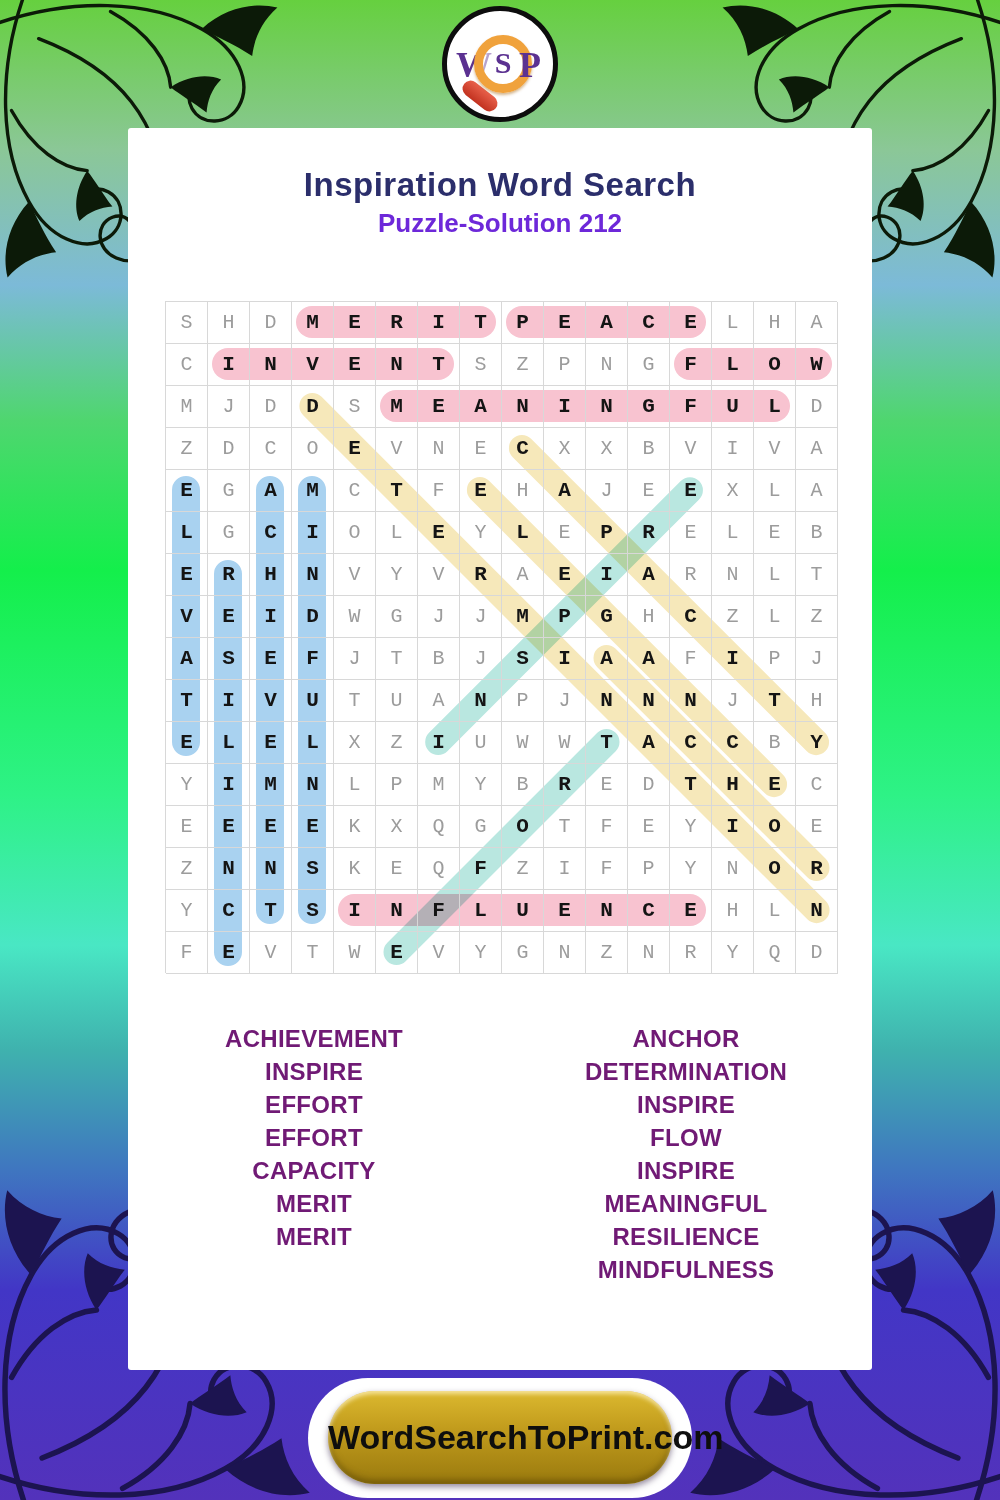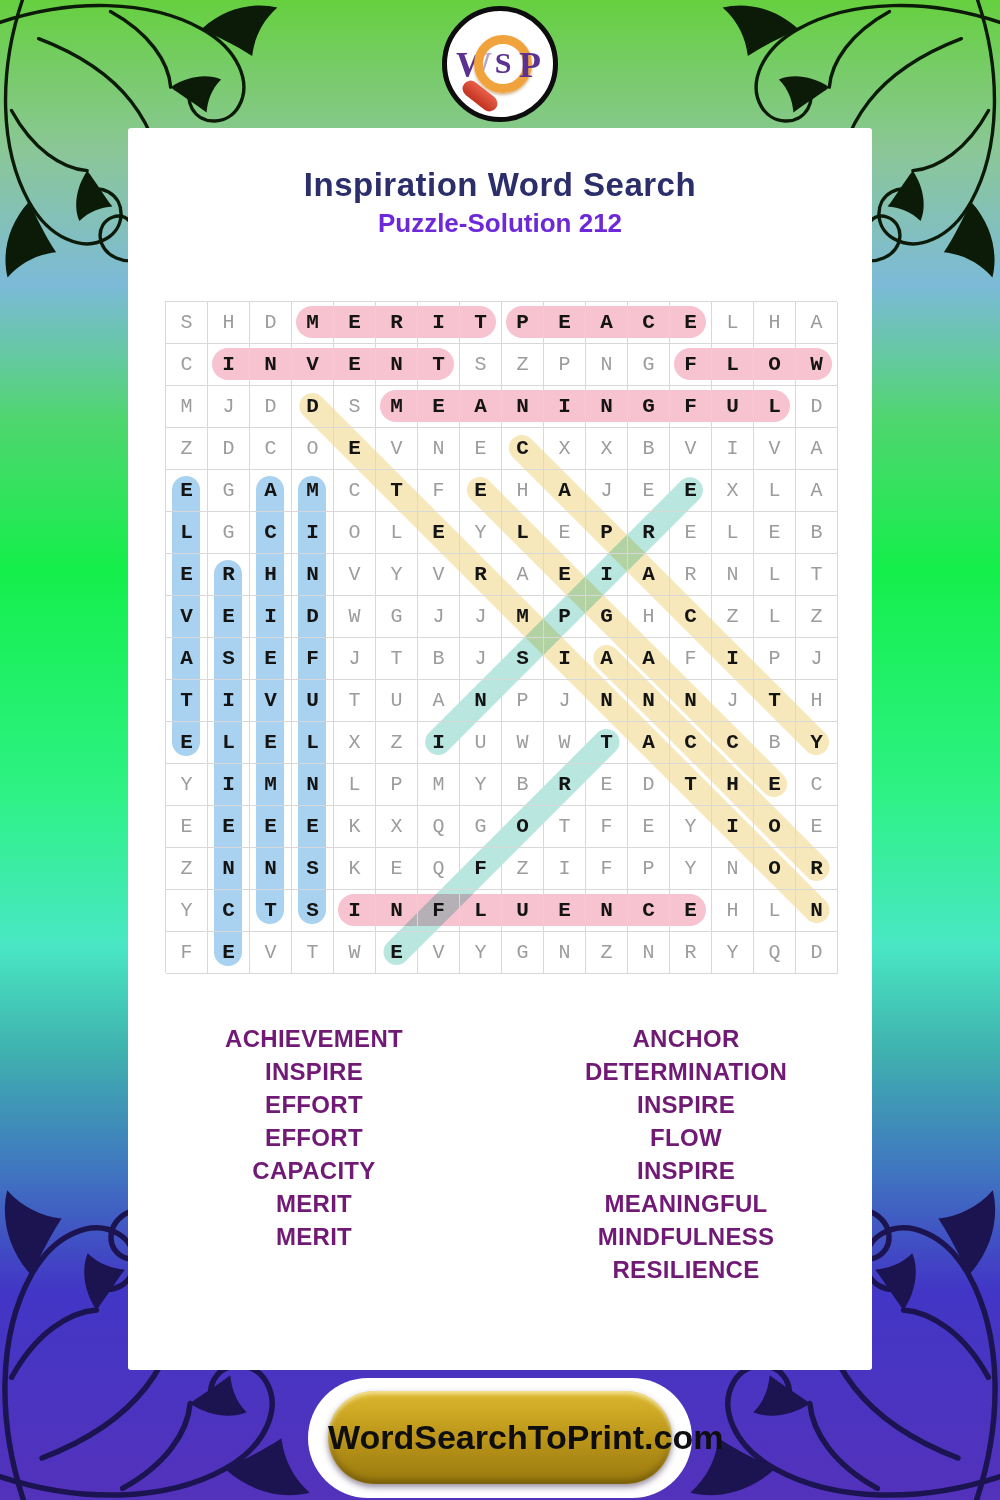--- a/index.html
+++ b/index.html
@@ -452,22 +452,22 @@
         <div class="word-item">MERIT</div>
         <div class="word-item">MERIT</div>
       </div>
     <div class="word-col">
         <div class="word-item">ANCHOR</div>
         <div class="word-item">DETERMINATION</div>
         <div class="word-item">INSPIRE</div>
         <div class="word-item">FLOW</div>
         <div class="word-item">INSPIRE</div>
         <div class="word-item">MEANINGFUL</div>
+        <div class="word-item">RESILIENCE</div>
         <div class="word-item">MINDFULNESS</div>
-        <div class="word-item">RESILIENCE</div>
       </div>
   </div>
 </div>
 
 <div class="logo">
   <span class="logo-letter logo-w">W</span>
   <div class="logo-handle"></div>
   <div class="logo-ring">
     <span class="logo-s">S</span>
   </div>

